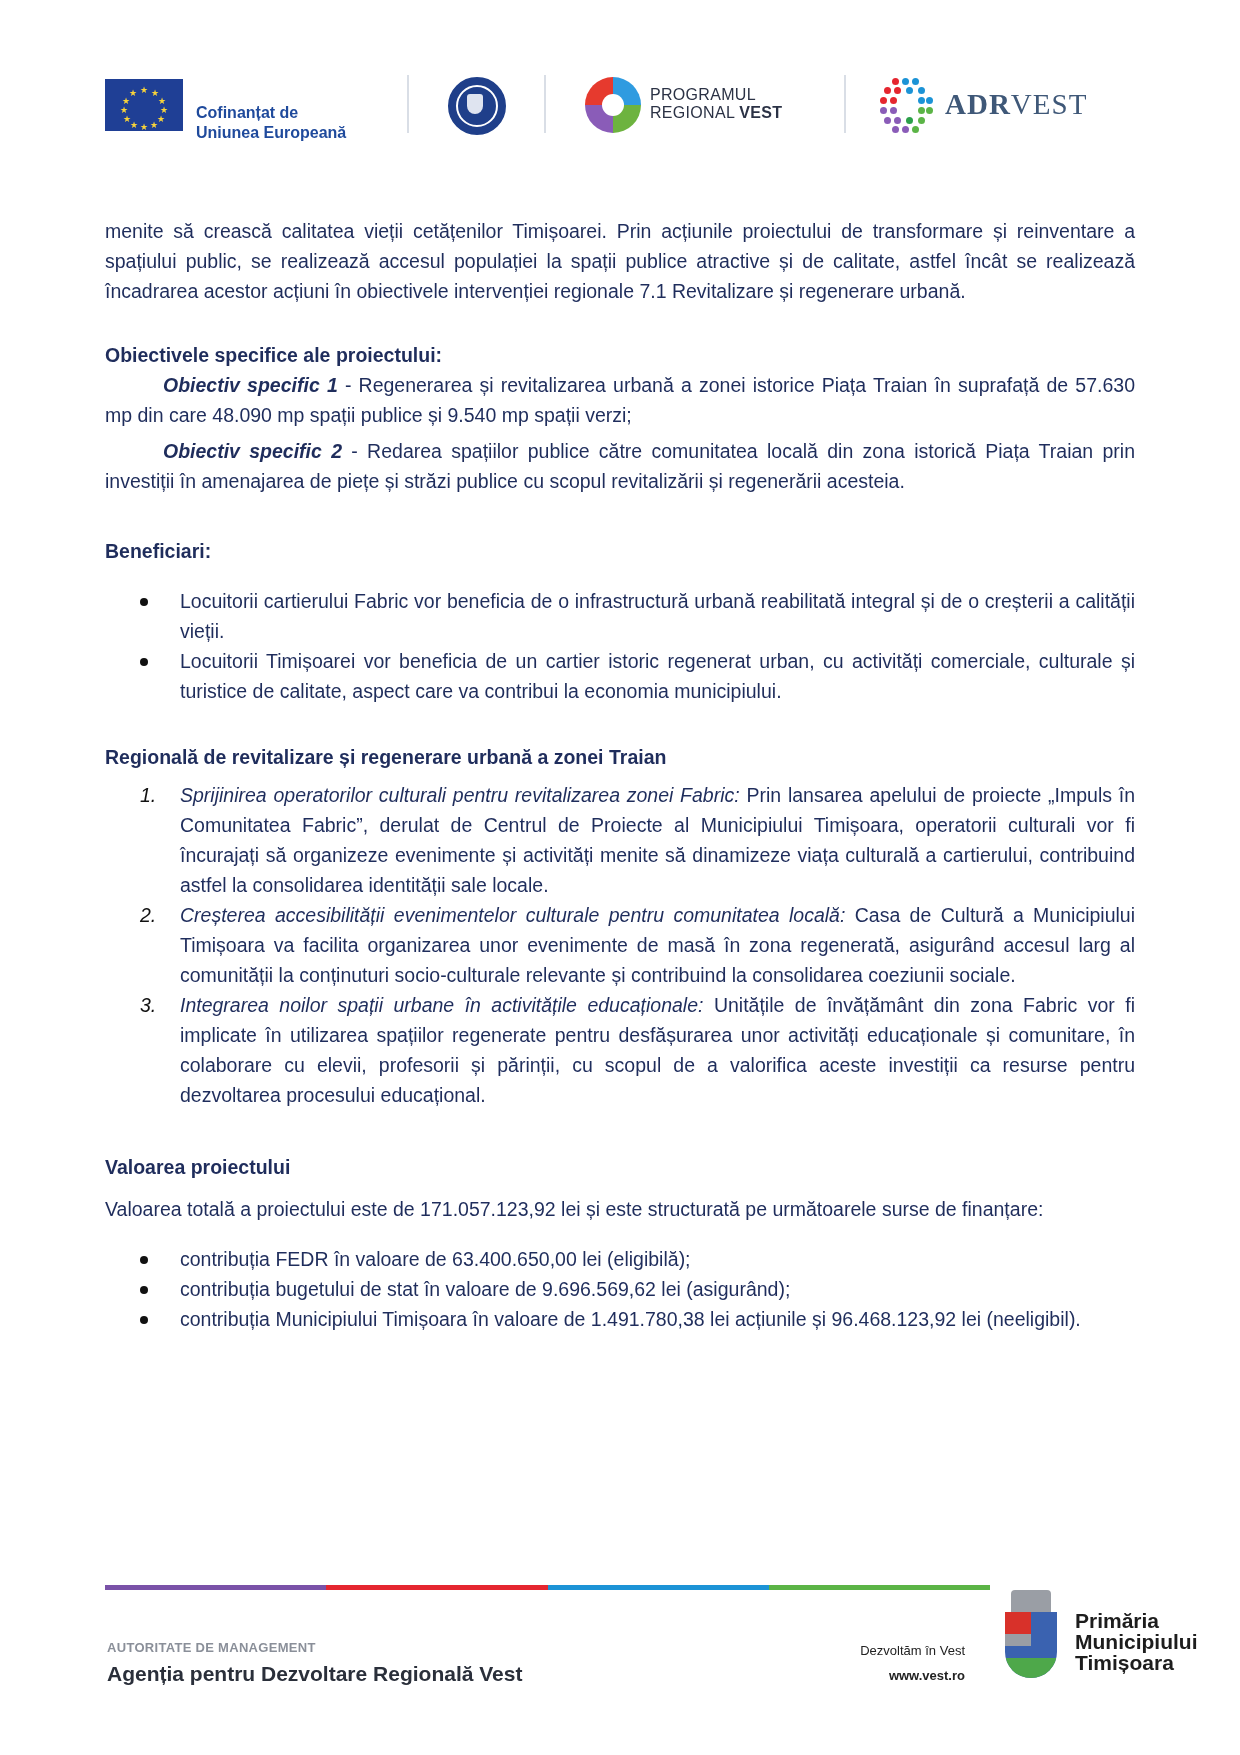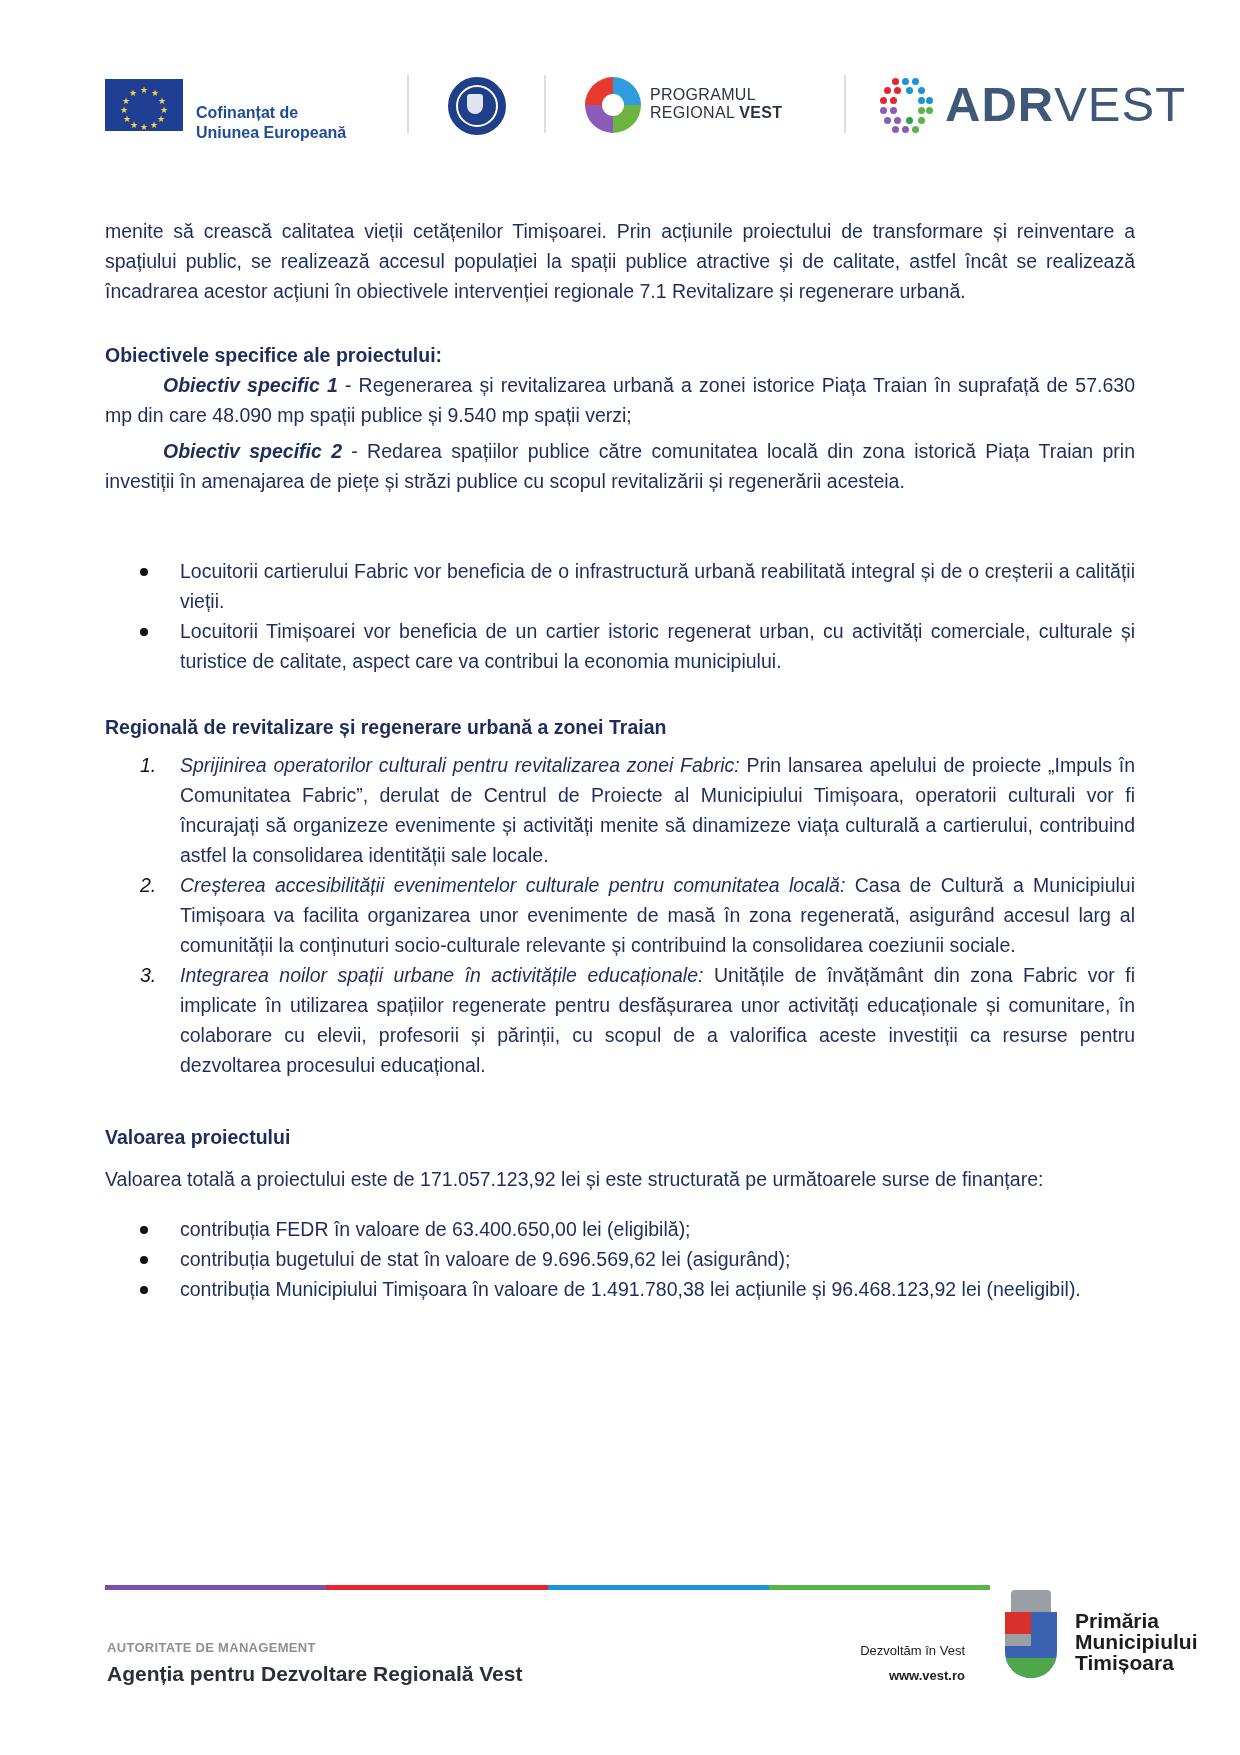--- a/index.html
+++ b/index.html
@@ -15,21 +15,21 @@
   .gov-seal .inner { position:absolute; left:6px; top:6px; width:38px; height:38px; border-radius:50%;
                      border:2px solid #ffffff; }
   .gov-seal .eagle { position:absolute; left:17px; top:15px; width:16px; height:20px; background:#dfe4f0; border-radius:3px 3px 8px 8px; }
   .pr-logo { position:absolute; left:585px; top:77px; width:56px; height:56px; border-radius:50%;
              background: conic-gradient(#2f9be0 0deg 90deg, #6db33f 90deg 180deg, #8a5cb8 180deg 270deg, #e63a2e 270deg 360deg); }
   .pr-logo .hole { position:absolute; left:17px; top:17px; width:22px; height:22px; border-radius:50%; background:#fff; }
   .pr-text { position:absolute; left:650px; top:86px; font-size:16px; color:#2b3245; line-height:18px; letter-spacing:0.3px; }
   .pr-text b { font-weight:bold; }
   .adr-dots { position:absolute; left:880px; top:78px; width:52px; height:56px; }
   .adr-dots i { position:absolute; width:7px; height:7px; border-radius:50%; }
-  .adr-text { position:absolute; left:945px; top:80px; font-size:49px; color:#3f5878; letter-spacing:1px; line-height:48px; }
+  .adr-text { position:absolute; left:945px; top:80px; font-size:29px; color:#3f5878; letter-spacing:1px; line-height:48px;font-family:Liberation Serif, serif; }
   .adr-text b { font-weight:bold; }
 
   .content { position:absolute; left:105px; top:216px; width:1030px; font-size:19.5px; line-height:30px; color:#1f2d5c; }
   .p { text-align:justify; margin:0; }
   .h { font-weight:bold; margin:0; color:#1f2d5c; }
   .ind { text-indent:58px; text-align:justify; margin:0; }
   .bullets { margin:0; padding:0; list-style:none; }
   .bullets li { position:relative; padding-left:75px; text-align:justify; }
   .bullets li .dot { position:absolute; left:35px; top:12px; width:8px; height:8px; border-radius:50%; background:#111; }
   .nums { margin:0; padding:0; list-style:none; }
@@ -119,20 +119,21 @@
 <div class="content">
   <p class="p">menite să crească calitatea vieții cetățenilor Timișoarei. Prin acțiunile proiectului de transformare și reinventare a spațiului public, se realizează accesul populației la spații publice atractive și de calitate, astfel încât se realizează încadrarea acestor acțiuni în obiectivele intervenției regionale 7.1 Revitalizare și regenerare urbană.</p>
 
   <div style="height:34px"></div>
   <p class="h">Obiectivele specifice ale proiectului:</p>
   <p class="ind"><span class="bi">Obiectiv specific 1</span><span> - Regenerarea și revitalizarea urbană a zonei istorice Piața Traian în suprafață de 57.630 mp din care 48.090 mp spații publice și 9.540 mp spații verzi;</span></p>
   <div style="height:6px"></div>
   <p class="ind"><span class="bi">Obiectiv specific 2</span><span> - Redarea spațiilor publice către comunitatea locală din zona istorică Piața Traian prin investiții în amenajarea de piețe și străzi publice cu scopul revitalizării și regenerării acesteia.</span></p>
 
   <div style="height:40px"></div>
+  <p class="h">Beneficiari:</p>
   <div style="height:20px"></div>
   <ul class="bullets">
     <li><span class="dot"></span><span>Locuitorii cartierului Fabric vor beneficia de o infrastructură urbană reabilitată integral și de o creșterii a calității vieții.</span></li>
     <li><span class="dot"></span><span>Locuitorii Timișoarei vor beneficia de un cartier istoric regenerat urban, cu activități comerciale, culturale și turistice de calitate, aspect care va contribui la economia municipiului.</span></li>
   </ul>
 
   <div style="height:36px"></div>
   <p class="h">Regională de revitalizare și regenerare urbană a zonei Traian</p>
   <div style="height:8px"></div>
   <ol class="nums">

